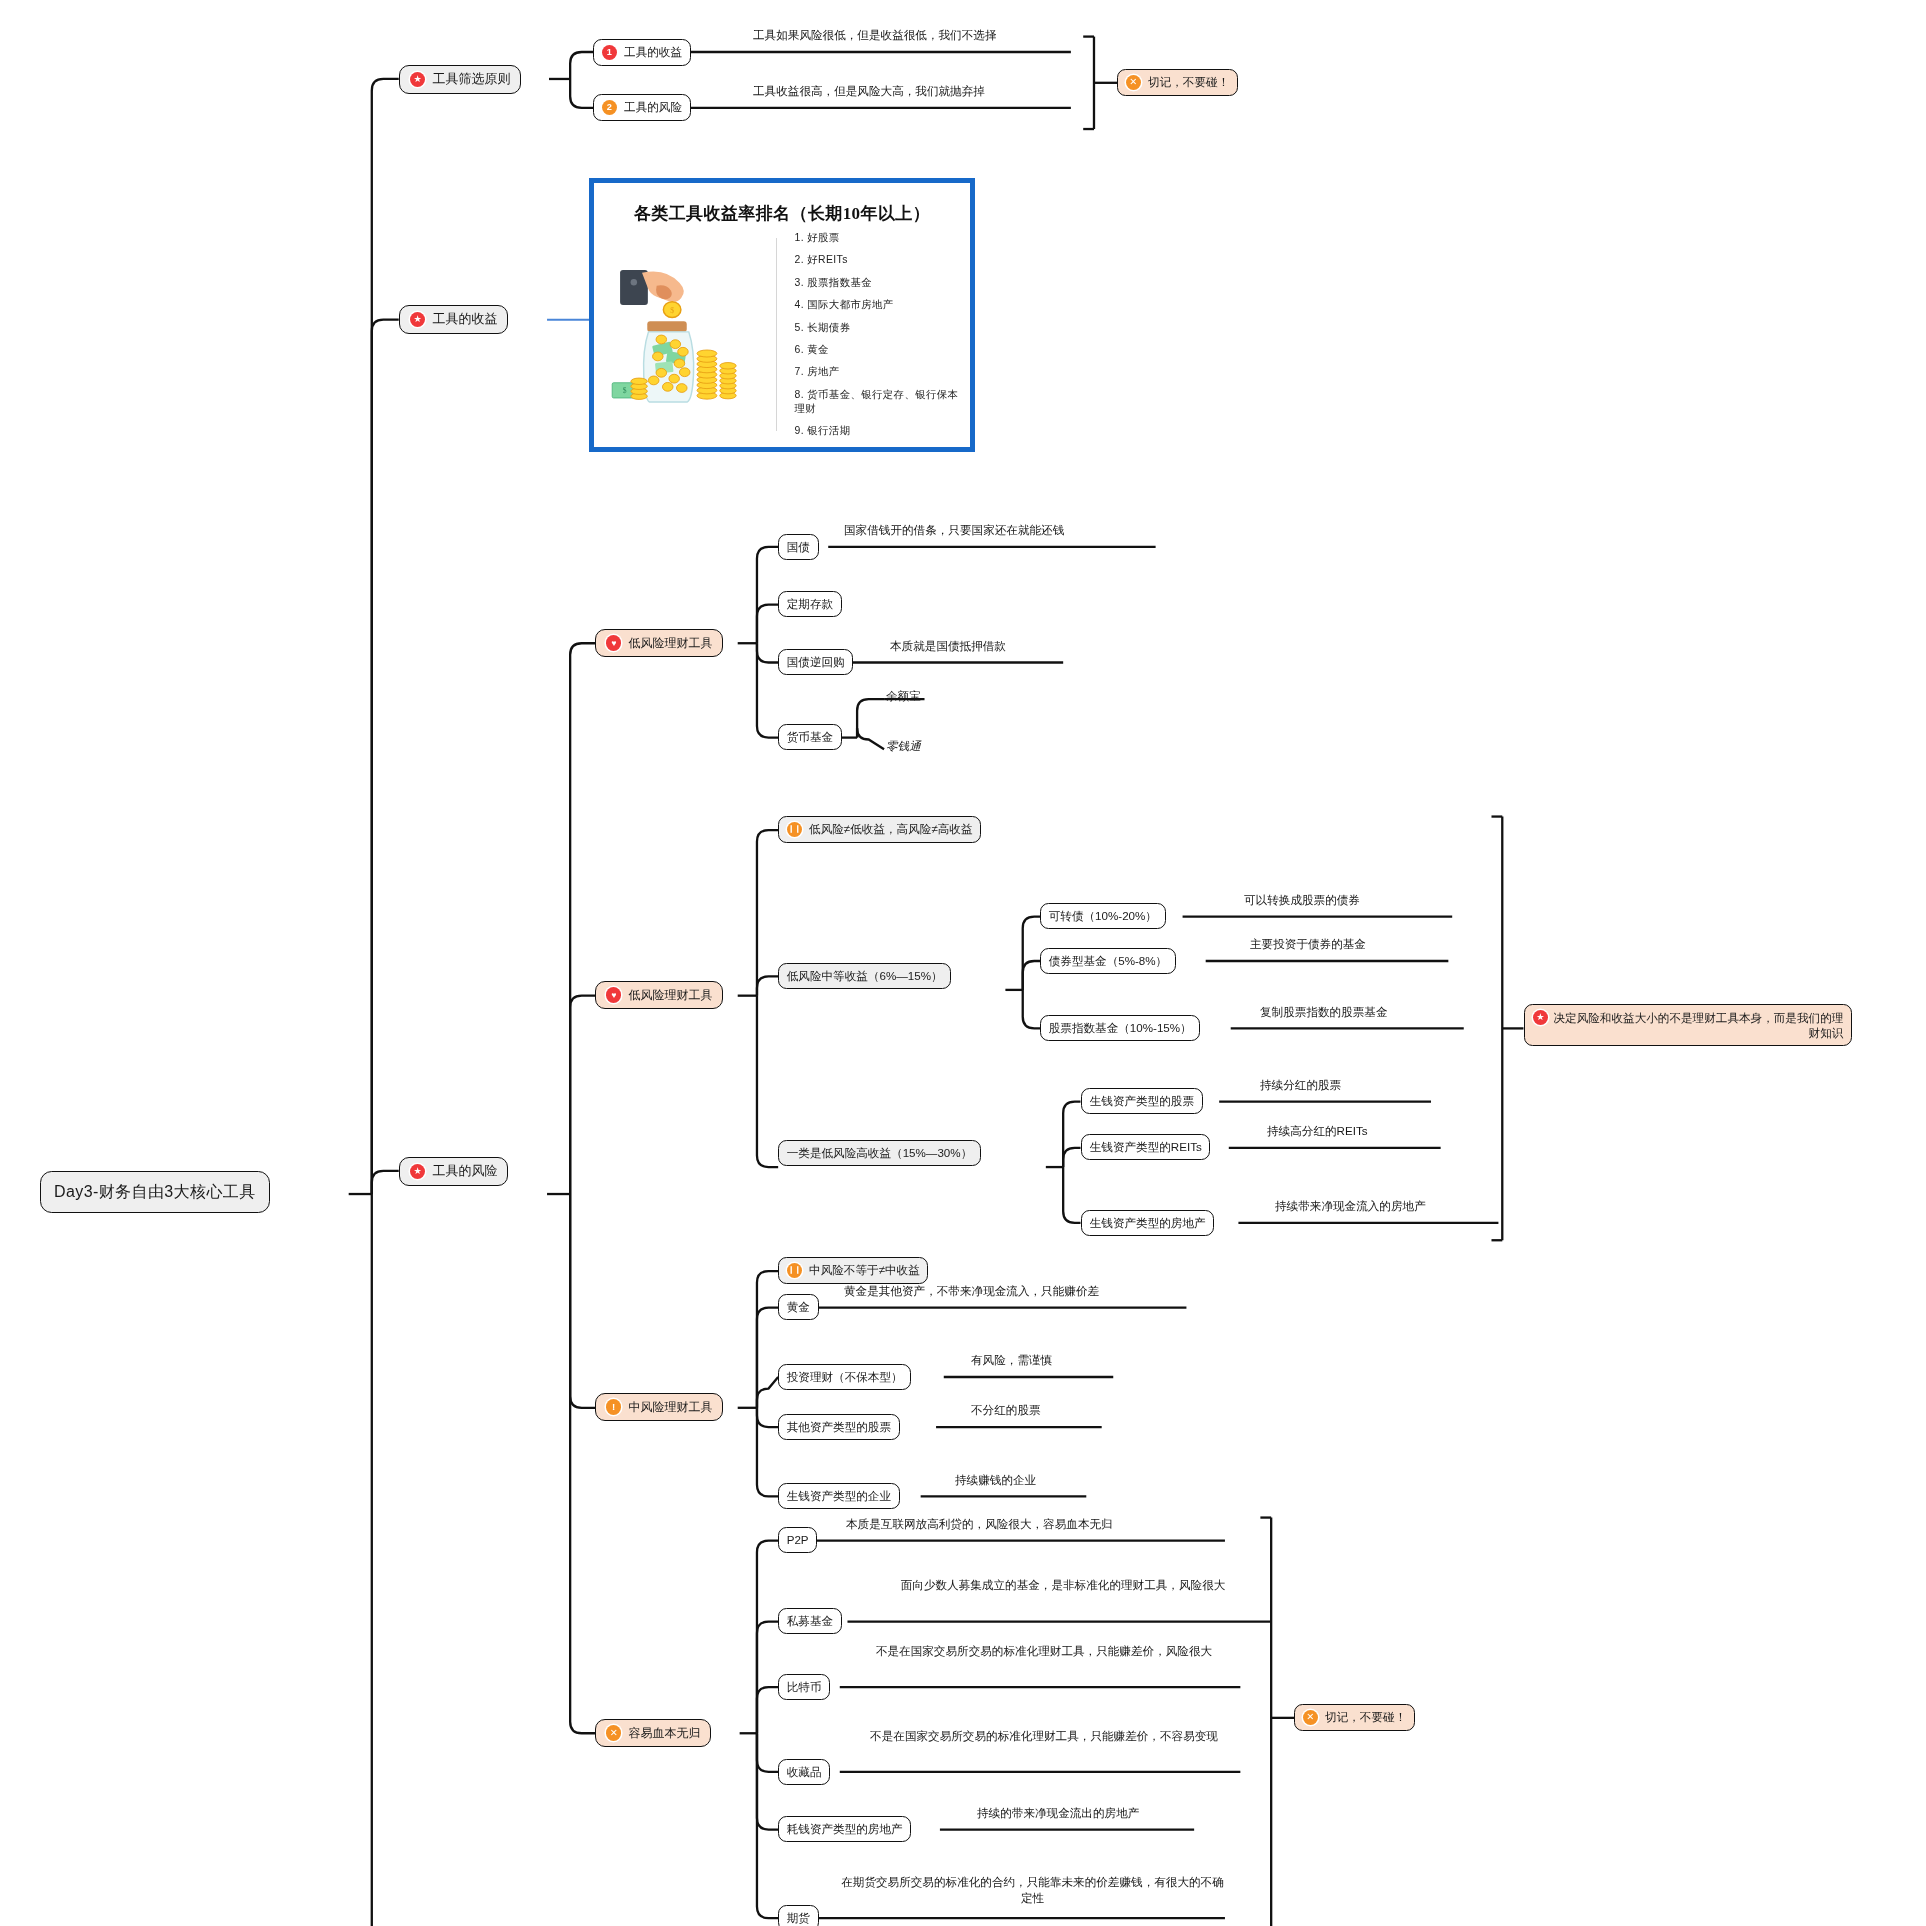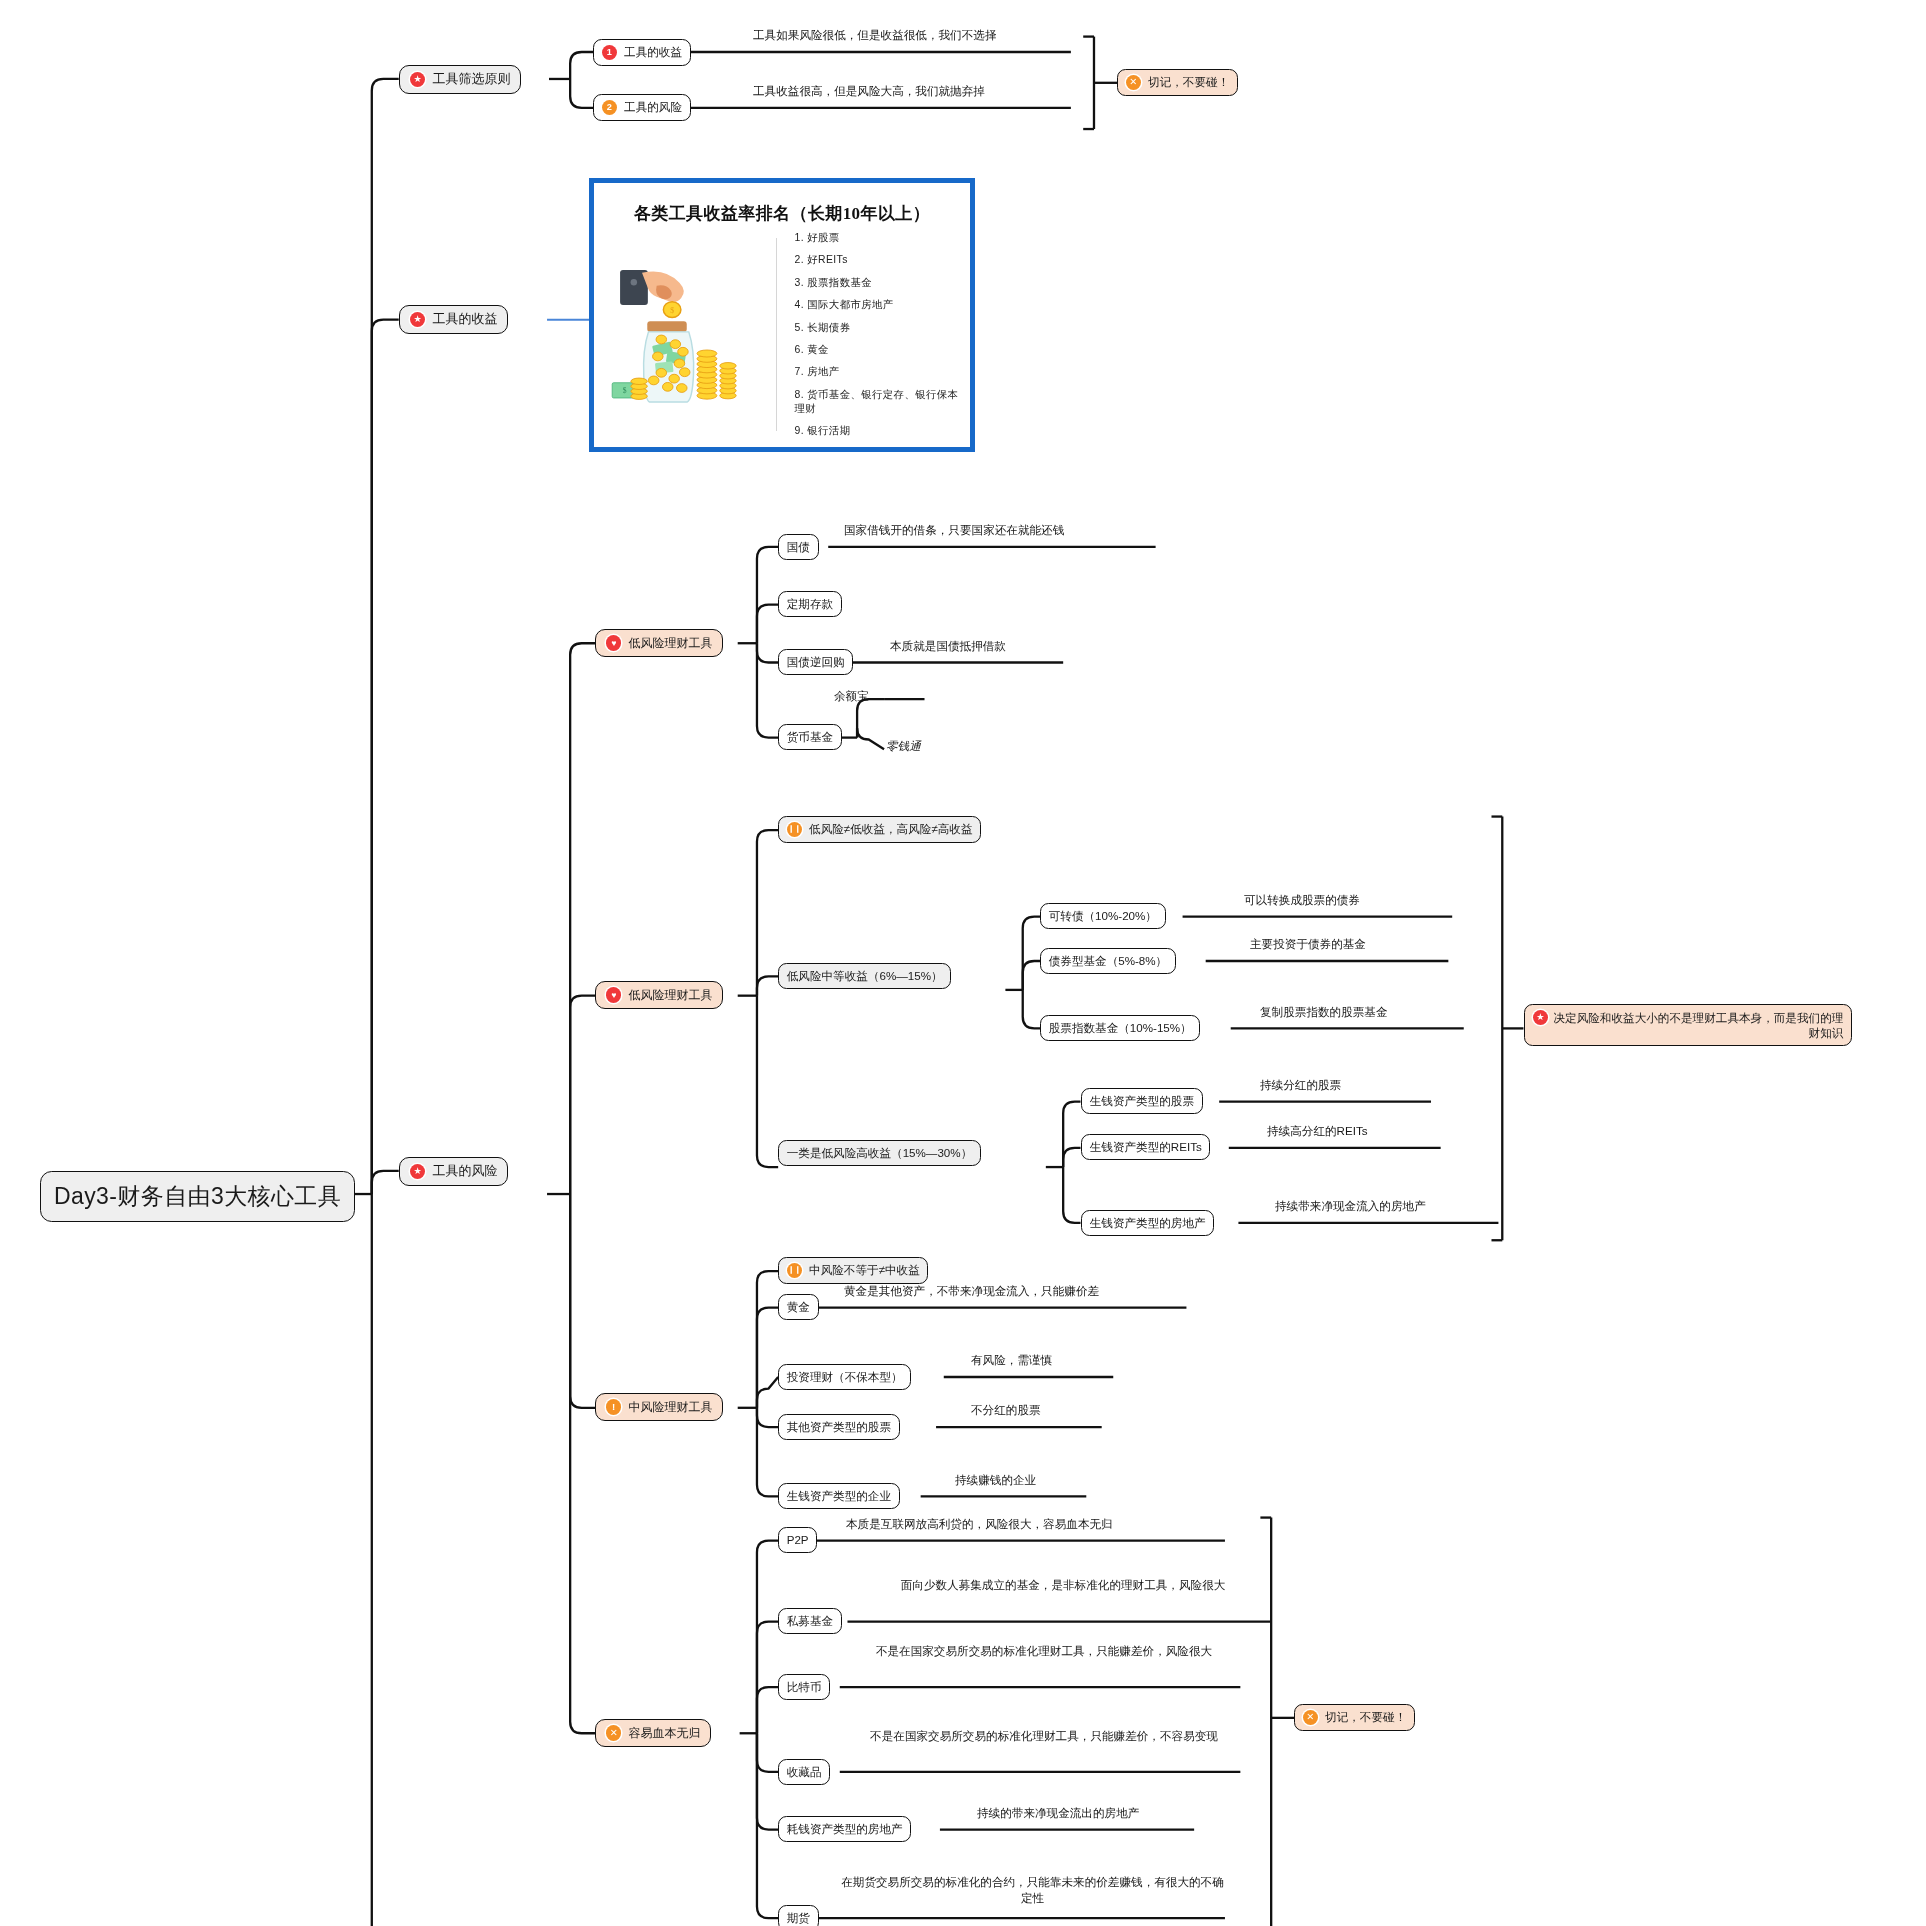--- a/index.html
+++ b/index.html
@@ -32,21 +32,21 @@
     background:#efefef;
     padding:5.4px 10px;
     line-height:1.25;
     white-space:nowrap;
   }
   .node.plain{background:#ffffff;}
   .node.grey{background:#efefef;}
   .node.peach{background:#fae0cf;}
   .node.root{
     border-radius:11.6px;
-    font-size:23px;
+    font-size:16px;
     padding:10px 13px;
     letter-spacing:0.4px;
   }
   .node.lvl3{font-size:13px;}
   .node.lvl4{font-size:12px;}
   .node.small{font-size:11.6px;border-width:1.5px;border-radius:8.5px;padding:4.6px 7.7px;}
   .node.wrap{white-space:normal;text-align:center;display:block;}
 
   
   .badge{
@@ -353,21 +353,21 @@
   </div>
 
   <div class="node small plain" style="left:778px;top:649px;">
     <span>国债逆回购</span>
   </div>
   <div class="leaf-label" style="left:890px;top:638px;">本质就是国债抵押借款</div>
 
   <div class="node small plain" style="left:778px;top:724px;">
     <span>货币基金</span>
   </div>
-  <div class="leaf-label" style="left:834px;top:688px;">余额宝</div>
+  <div class="leaf-label" style="left:886px;top:688px;">余额宝</div>
   <div class="leaf-label" style="left:886px;top:738px;font-style:italic;">零钱通</div>
 
   <div class="node lvl4 peach" style="left:595px;top:981px;">
     <span class="badge red" style="font-size:8.5px;">♥</span>
     <span>低风险理财工具</span>
   </div>
 
   <div class="node small grey" style="left:778px;top:816px;">
     <span class="badge orange" style="font-size:7.7px;">❙❙</span>
     <span>低风险≠低收益，高风险≠高收益</span>

